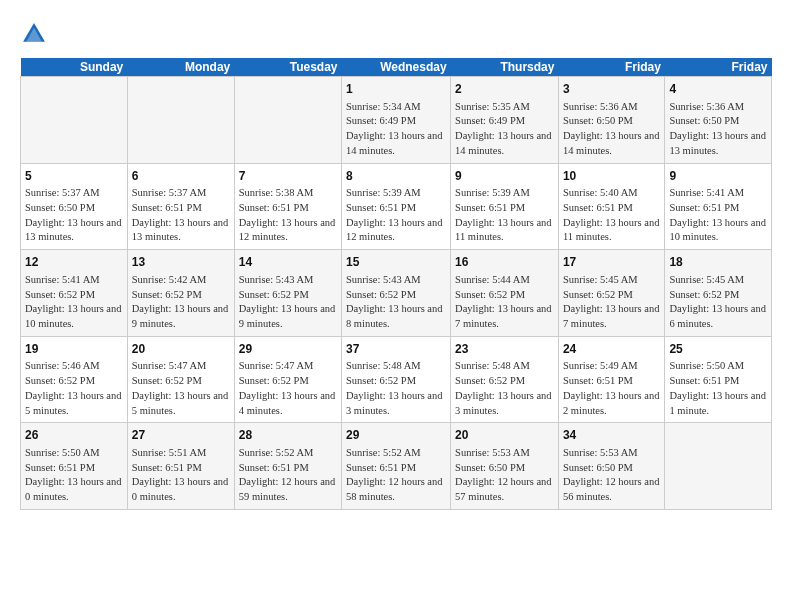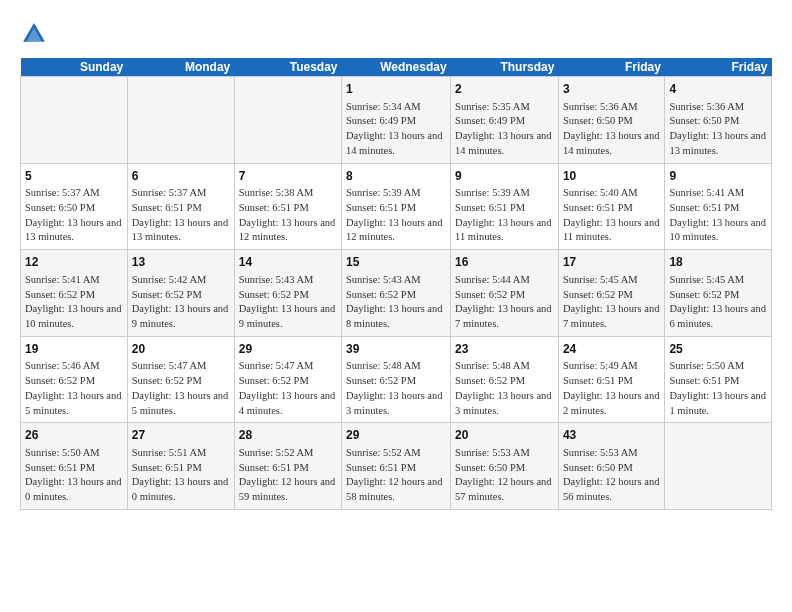--- a/index.html
+++ b/index.html
@@ -206,21 +206,21 @@
         </td>
         <td>
           <div class="day-num">20</div>
           <div class="day-info">Sunrise: 5:47 AM<br>Sunset: 6:52 PM<br>Daylight: 13 hours and 5 minutes.</div>
         </td>
         <td>
           <div class="day-num">29</div>
           <div class="day-info">Sunrise: 5:47 AM<br>Sunset: 6:52 PM<br>Daylight: 13 hours and 4 minutes.</div>
         </td>
         <td>
-          <div class="day-num">39</div>
+          <div class="day-num">37</div>
           <div class="day-info">Sunrise: 5:48 AM<br>Sunset: 6:52 PM<br>Daylight: 13 hours and 3 minutes.</div>
         </td>
         <td>
           <div class="day-num">23</div>
           <div class="day-info">Sunrise: 5:48 AM<br>Sunset: 6:52 PM<br>Daylight: 13 hours and 3 minutes.</div>
         </td>
         <td>
           <div class="day-num">24</div>
           <div class="day-info">Sunrise: 5:49 AM<br>Sunset: 6:51 PM<br>Daylight: 13 hours and 2 minutes.</div>
         </td>
@@ -244,19 +244,19 @@
         </td>
         <td>
           <div class="day-num">29</div>
           <div class="day-info">Sunrise: 5:52 AM<br>Sunset: 6:51 PM<br>Daylight: 12 hours and 58 minutes.</div>
         </td>
         <td>
           <div class="day-num">20</div>
           <div class="day-info">Sunrise: 5:53 AM<br>Sunset: 6:50 PM<br>Daylight: 12 hours and 57 minutes.</div>
         </td>
         <td>
-          <div class="day-num">43</div>
+          <div class="day-num">34</div>
           <div class="day-info">Sunrise: 5:53 AM<br>Sunset: 6:50 PM<br>Daylight: 12 hours and 56 minutes.</div>
         </td>
         <td></td>
       </tr>
     </tbody>
 </table>
 
 </body></html>

